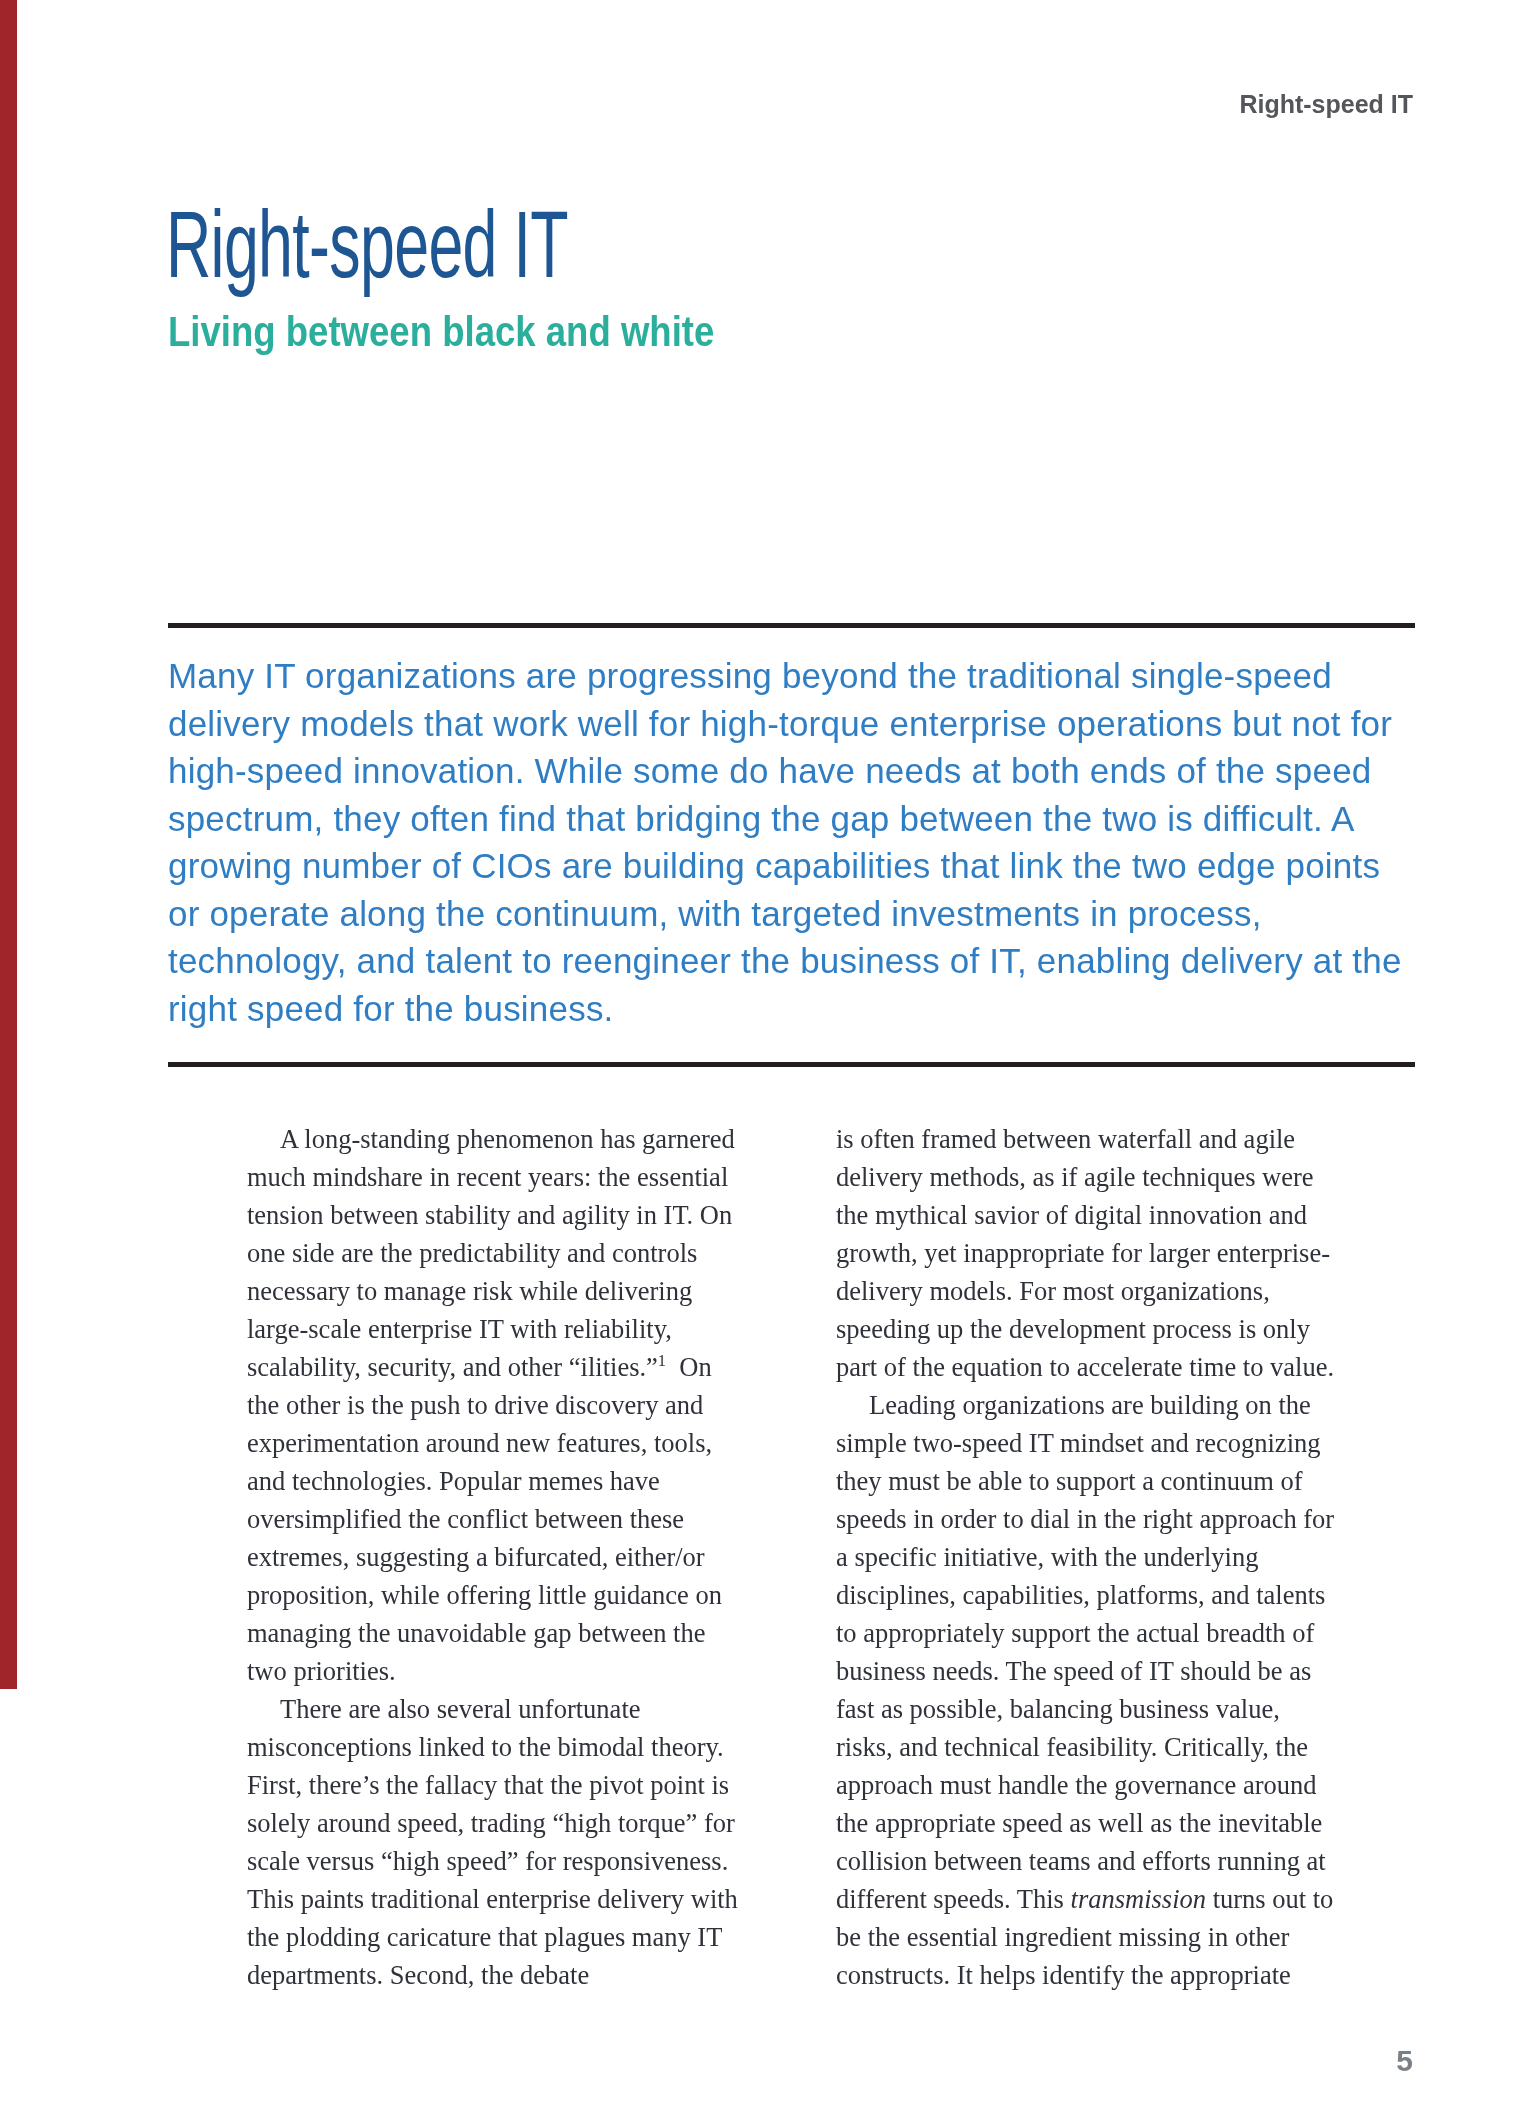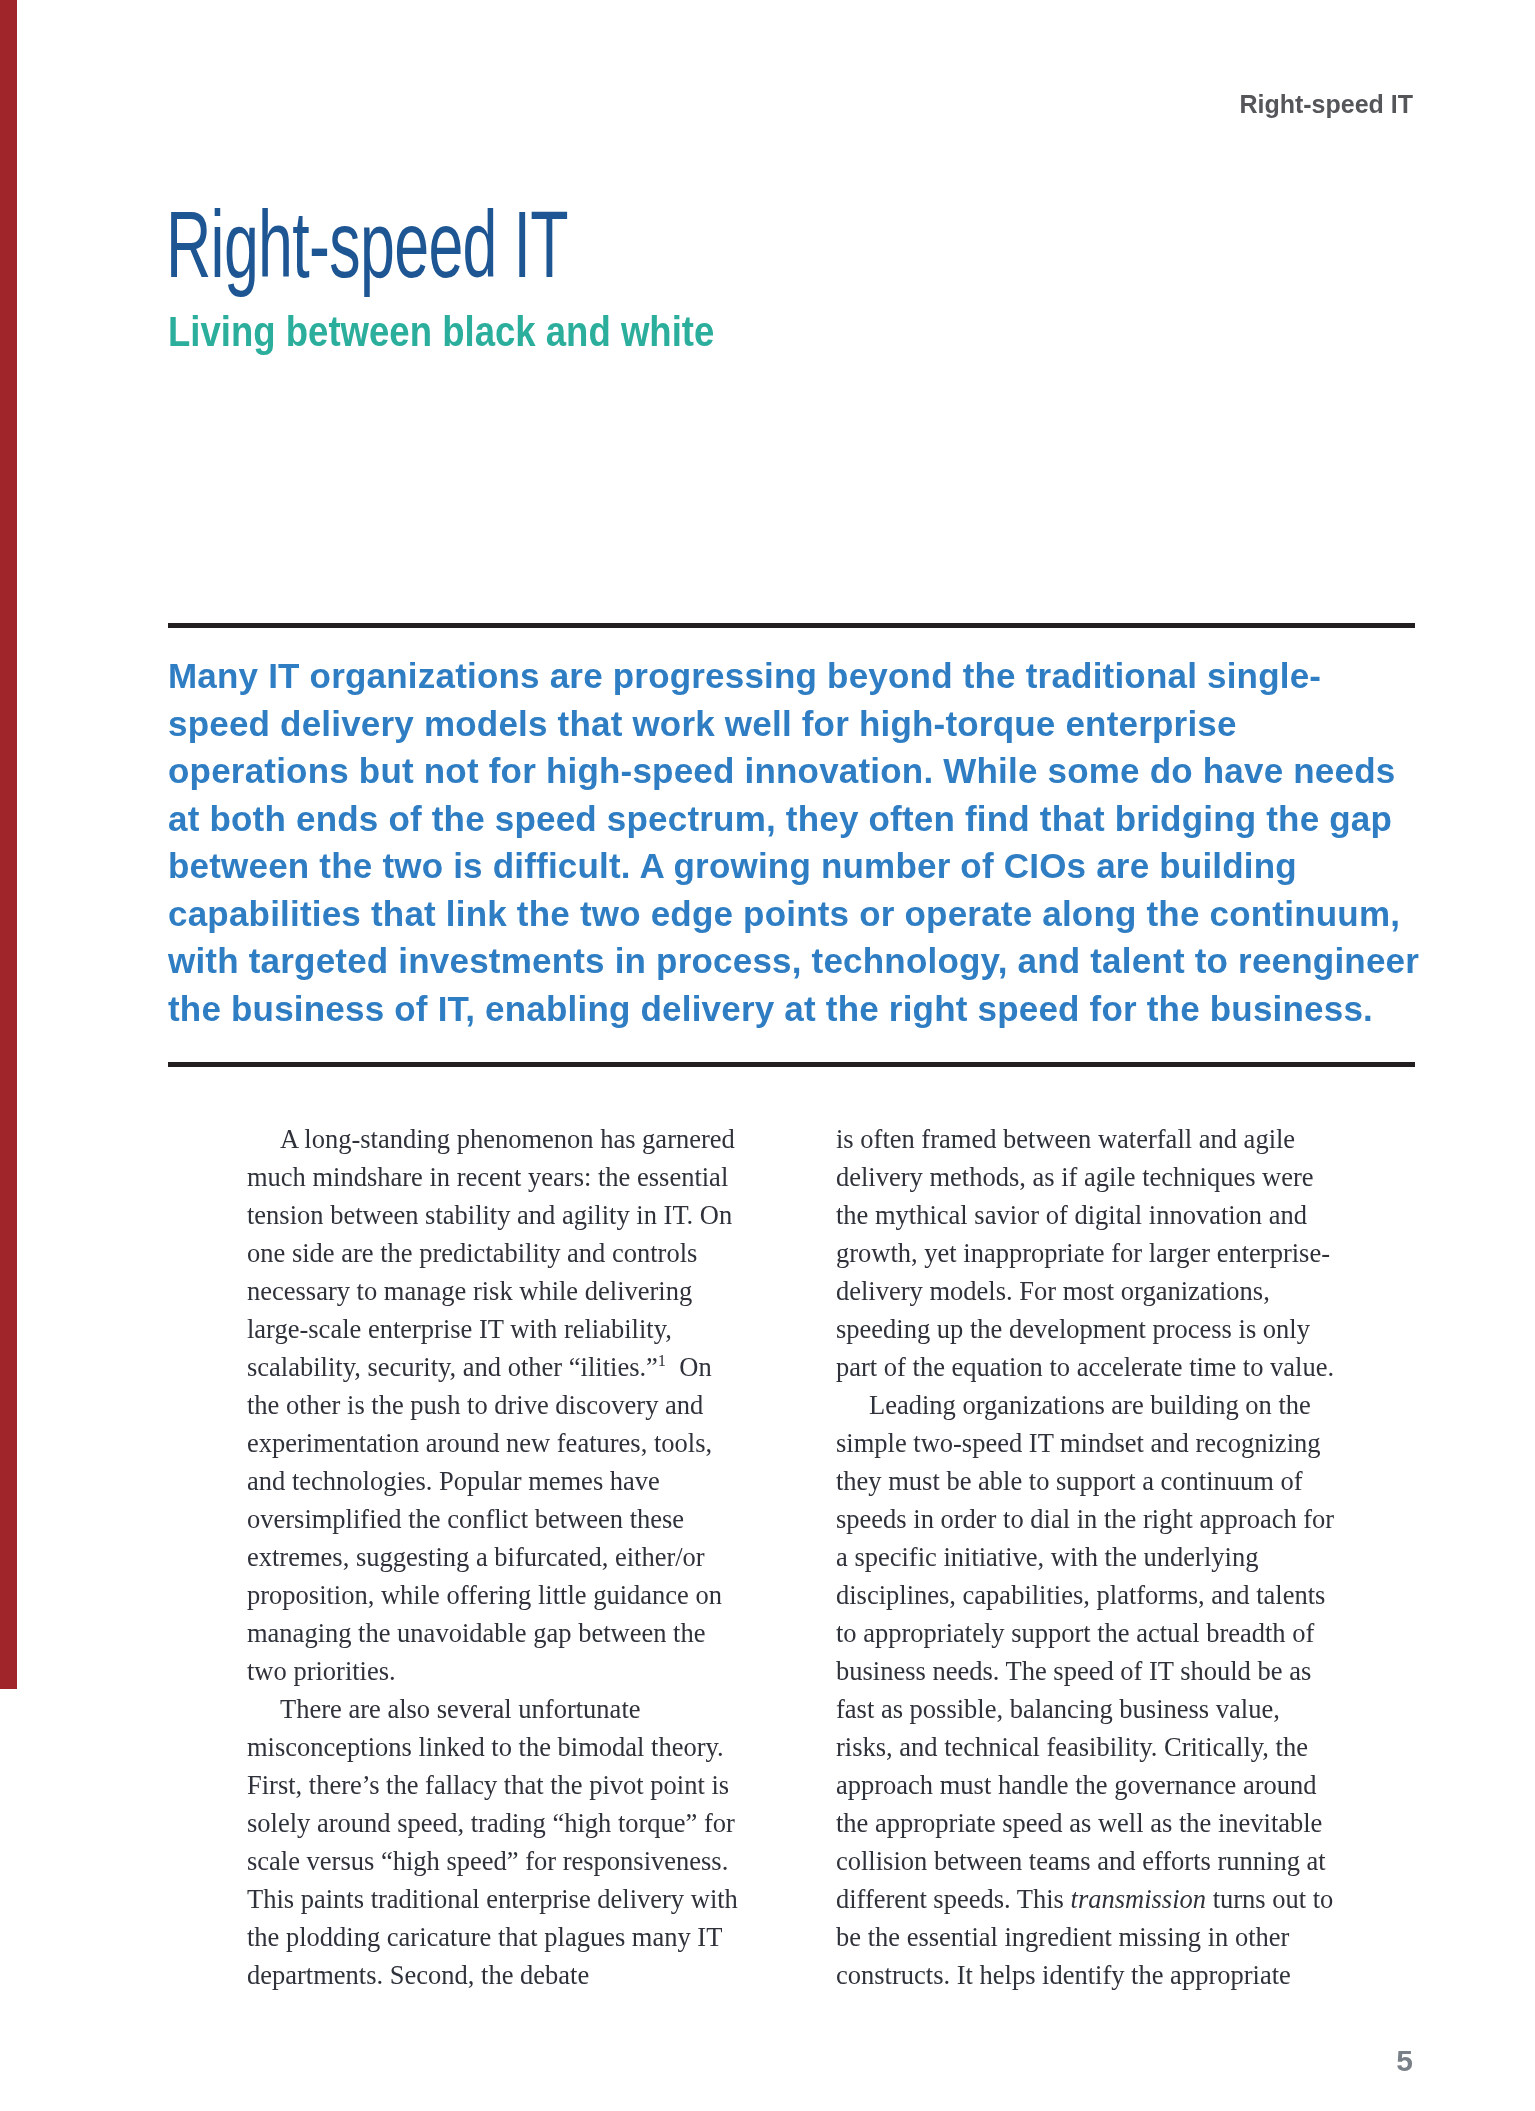--- a/index.html
+++ b/index.html
@@ -36,21 +36,21 @@
     transform:scaleX(0.85);transform-origin:left top;
   }
   .rule{
     position:absolute;left:168px;width:1247px;height:5px;
     background:var(--rule);border:none;margin:0;padding:0;
   }
   .rule-top{top:623px;}
   .rule-bottom{top:1062px;}
   .intro{
     position:absolute;left:168px;top:652px;width:1252px;margin:0;
-    font-size:35px;line-height:47.5px;font-weight:700;
+    font-size:35px;line-height:47.5px;font-weight:400;
     color:var(--intro-blue);letter-spacing:0.2px;
   }
   .columns{
     position:absolute;left:168px;top:1120px;width:1247px;
     display:flex;align-items:flex-start;justify-content:center;
   }
   .col{width:500px;}
   .col-left{margin-right:89px;}
   .col p{
     margin:0;padding:0;

